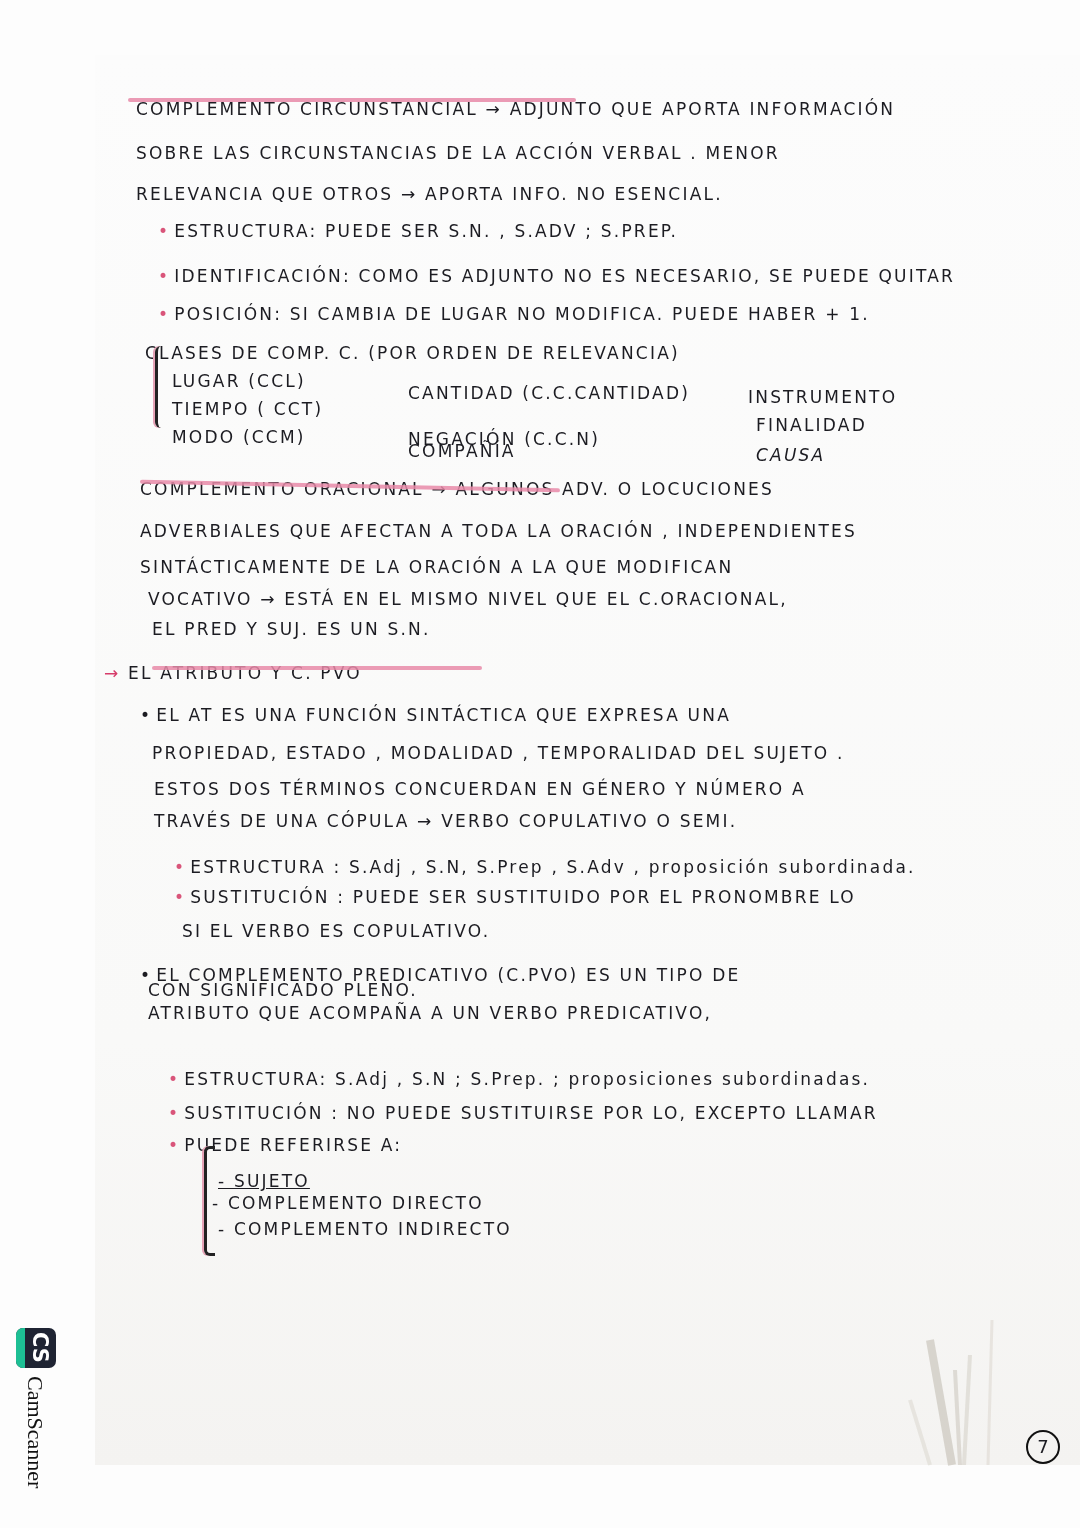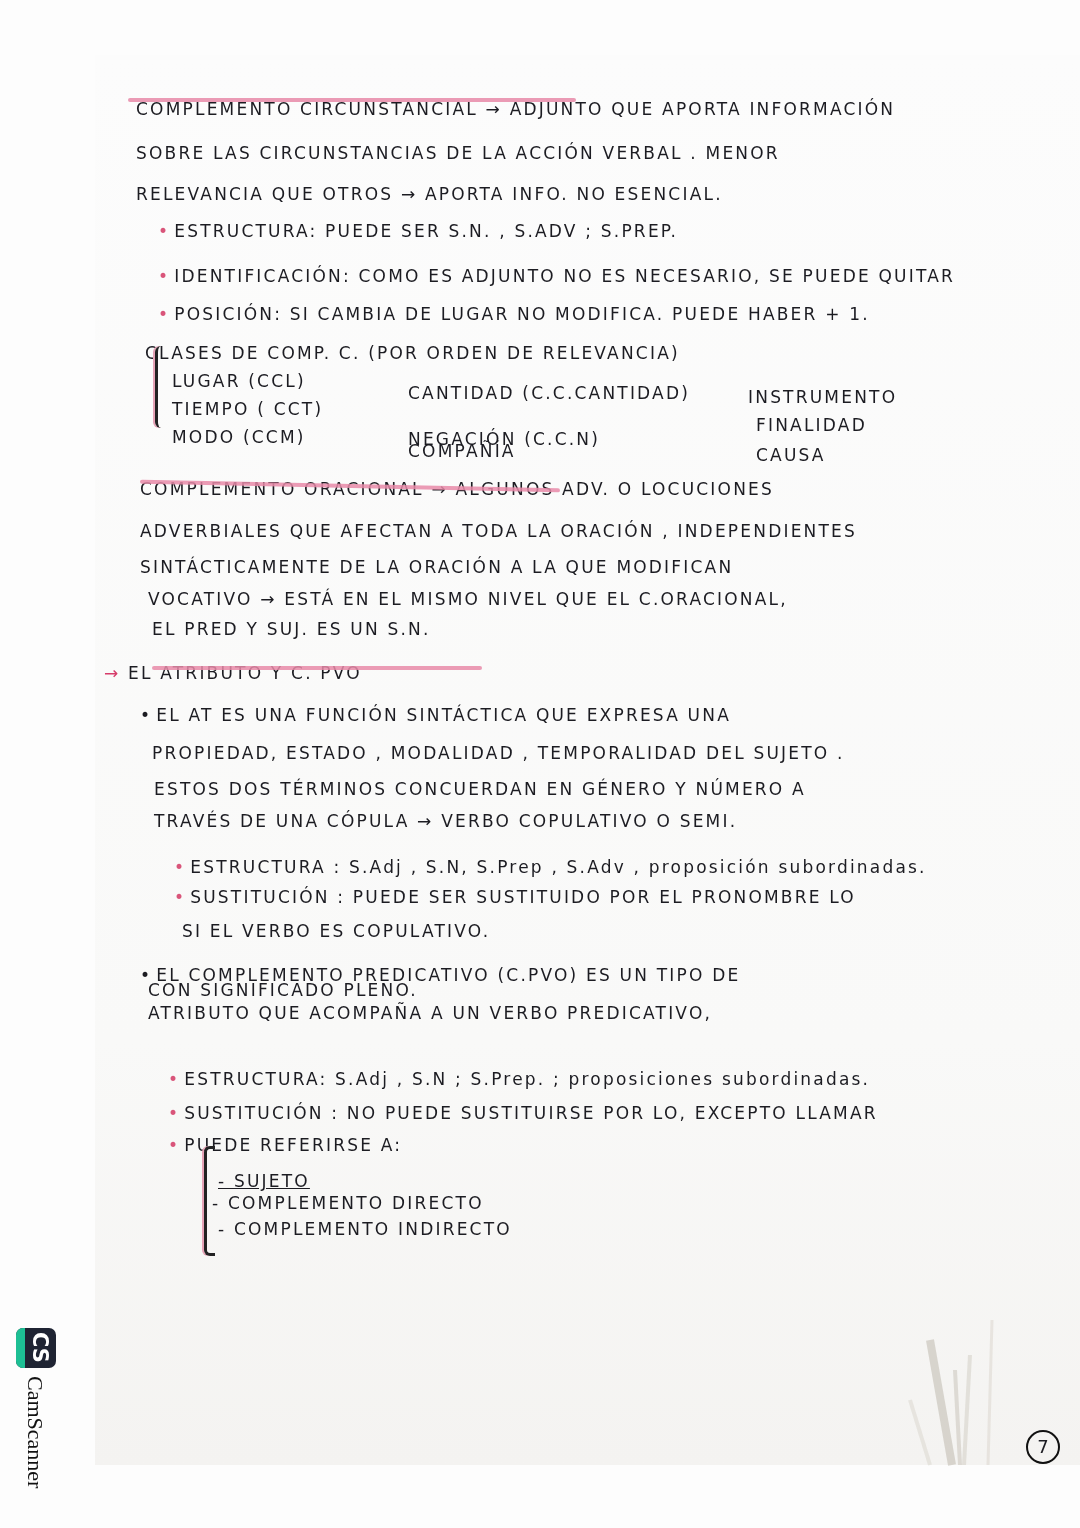--- a/index.html
+++ b/index.html
@@ -84,21 +84,21 @@
 <div class="line" style="left:172px;top:350px;">LUGAR (CCL)</div>
 <div class="line" style="left:172px;top:378px;">TIEMPO ( CCT)</div>
 <div class="line" style="left:172px;top:406px;">MODO (CCM)</div>
 
 <div class="line" style="left:408px;top:362px;">CANTIDAD (C.C.Cantidad)</div>
 <div class="line" style="left:408px;top:408px;">NEGACIÓN (C.C.N)</div>
 <div class="line" style="left:408px;top:420px;">COMPAÑÍA</div>
 
 <div class="line" style="left:748px;top:366px;">INSTRUMENTO</div>
 <div class="line" style="left:756px;top:394px;">FINALIDAD</div>
-<div class="line" style="left:756px;top:424px;">CAUSA</div>
+<div class="line" style="left:756px;top:424px;font-style:italic;">CAUSA</div>
 
 <div class="line" style="left:140px;top:458px;text-align:center;">
   <span>COMPLEMENTO ORACIONAL</span>
   <span>→</span>
   <span>ALGUNOS ADV. O LOCUCIONES</span>
 </div>
 <div class="hl" style="left:140px;top:484px;width:420px;transform:rotate(1.2deg);"></div>
 <div class="line" style="left:140px;top:500px;">ADVERBIALES QUE AFECTAN A TODA LA ORACIÓN , INDEPENDIENTES</div>
 <div class="line" style="left:140px;top:536px;">SINTÁCTICAMENTE DE LA ORACIÓN A LA QUE MODIFICAN</div>
 <div class="line" style="left:148px;top:568px;">VOCATIVO → ESTÁ EN EL MISMO NIVEL QUE EL C.ORACIONAL,</div>
@@ -112,21 +112,21 @@
 
 <div class="line" style="left:140px;top:684px;">
   <span class="dot" style="color:#1c1c22;">•</span><span>EL AT ES UNA FUNCIÓN SINTÁCTICA QUE EXPRESA UNA</span>
 </div>
 <div class="line" style="left:152px;top:722px;">PROPIEDAD, ESTADO , MODALIDAD , TEMPORALIDAD DEL SUJETO .</div>
 <div class="line" style="left:154px;top:758px;">ESTOS DOS TÉRMINOS CONCUERDAN EN GÉNERO Y NÚMERO A</div>
 <div class="line" style="left:154px;top:790px;">TRAVÉS DE UNA CÓPULA → VERBO COPULATIVO O SEMI.</div>
 
 <div class="line mixed" style="left:174px;top:836px;">
   <span class="dot">•</span><span>ESTRUCTURA :</span>
-  <span>S.Adj , S.N, S.Prep , S.Adv , proposición subordinadas.</span>
+  <span>S.Adj , S.N, S.Prep , S.Adv , proposición subordinada.</span>
 </div>
 <div class="line" style="left:174px;top:866px;">
   <span class="dot">•</span><span>SUSTITUCIÓN :</span>
   <span>PUEDE SER SUSTITUIDO POR EL PRONOMBRE LO</span>
 </div>
 <div class="line" style="left:182px;top:900px;">SI EL VERBO ES COPULATIVO.</div>
 
 <div class="line" style="left:140px;top:944px;">
   <span class="dot" style="color:#1c1c22;">•</span><span>EL COMPLEMENTO PREDICATIVO (C.PVO) ES UN TIPO DE</span>
 </div>

